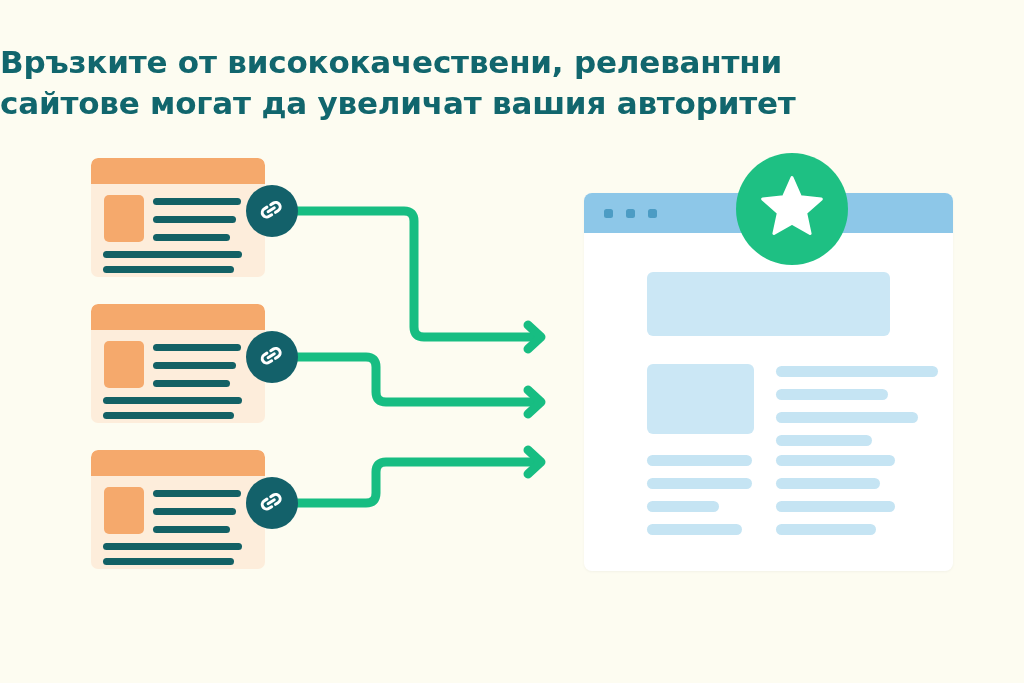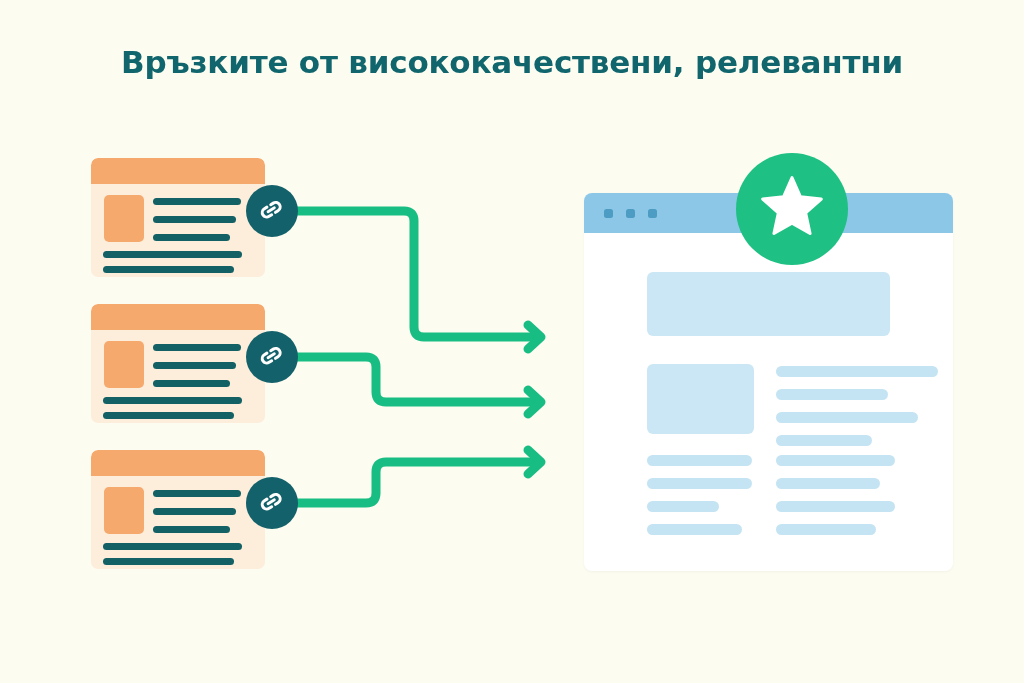--- a/index.html
+++ b/index.html
@@ -19,21 +19,20 @@
     height: 683px;
     background: #fdfcf1;
   }
 
   
   #title {
     position: absolute;
     left: 0;
     top: 42px;
     width: 1024px;
-    text-align: center;
     color: #11666d;
     font-family: "DejaVu Sans", sans-serif;
     font-weight: 700;
     font-size: 31px;
     line-height: 41px;
     letter-spacing: -0.2px;
   }
   #title .tline { display: block; white-space: nowrap; }
 
   
@@ -153,20 +152,21 @@
     justify-content: center;
   }
 </style>
 </head>
 <body>
 
 <div id="stage">
 
   <div id="title">
     <span class="tline">Връзките от висококачествени, релевантни</span>
+    <span class="tline">сайтове могат да увеличат вашия авторитет</span>
   </div>
 
   <svg id="connectors" viewBox="0 0 1024 683" width="1024" height="683" fill="none" xmlns="http://www.w3.org/2000/svg">
     <g stroke="#17bd82" stroke-width="9" stroke-linecap="round" stroke-linejoin="round" fill="none">
       <path d="M 298 211 H 404 Q 414 211 414 221 V 327 Q 414 337 424 337 H 540"></path>
       <path d="M 528 325 L 541 337 L 528 349"></path>
 
       <path d="M 298 357 H 366 Q 376 357 376 367 V 392 Q 376 402 386 402 H 540"></path>
       <path d="M 528 390 L 541 402 L 528 414"></path>
 

